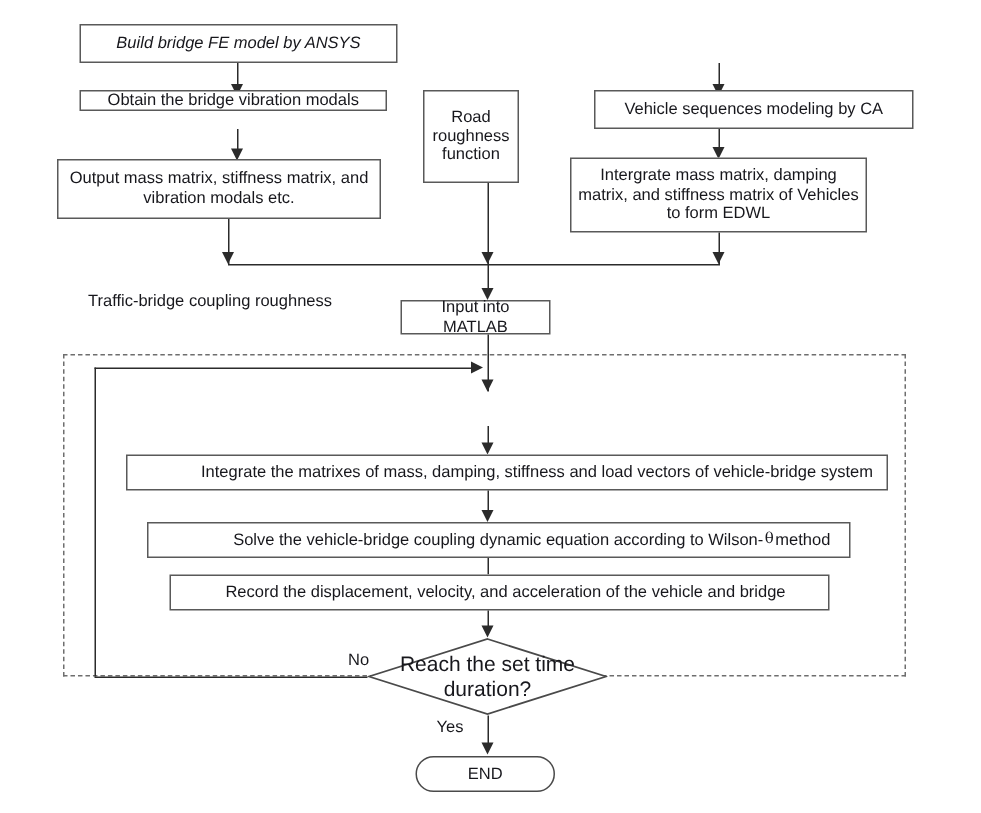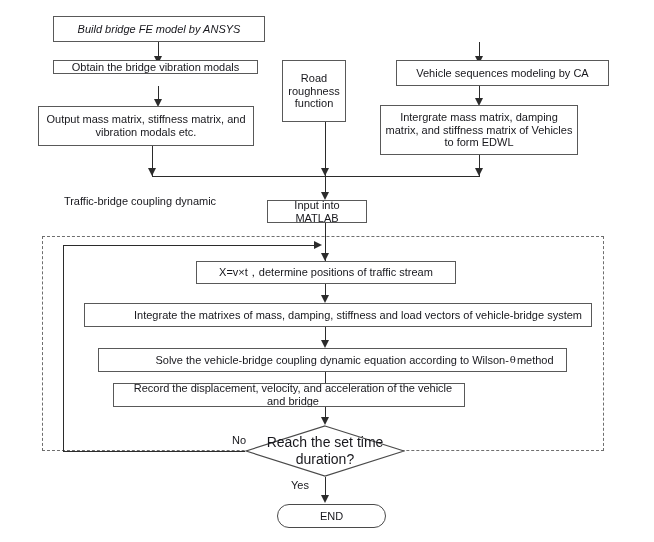--- a/index.html
+++ b/index.html
@@ -144,64 +144,63 @@
   <div class="vline" style="left:479px; top:155px; height:21px;"></div>
   <div class="arrowhead-down" style="left:475px; top:168px;"></div>
 
   <div class="hline" style="left:152px; top:176px; width:328px;"></div>
 
   <div class="vline" style="left:325px; top:176px; height:18px;"></div>
   <div class="arrowhead-down" style="left:321px; top:192px;"></div>
 
   <div class="node" style="left:267px; top:200px; width:100px; height:23px;">Input into MATLAB</div>
 
-  <div class="freetext" style="left:55px; top:195px; width:170px;">Traffic-bridge coupling dynamic</div>
+  <div class="freetext" style="left:55px; top:195px; width:170px;">Traffic-bridge coupling roughness</div>
 
   <div class="dashed-region" style="left:42px; top:236px; width:562px; height:215px;"></div>
 
   <div class="vline" style="left:325px; top:223px; height:38px;"></div>
   <div class="arrowhead-down" style="left:321px; top:253px;"></div>
 
   <div class="vline" style="left:63px; top:245px; height:206px;"></div>
   <div class="hline" style="left:63px; top:451px; width:182px;"></div>
   <div class="hline" style="left:63px; top:245px; width:255px;"></div>
   <div class="arrowhead-right" style="left:314px; top:241px;"></div>
 
-  <div class="node" style="left:196px; top:261px; width:260px; height:23px;">X=v×t，determine positions of traffic stream</div>
 
   <div class="vline" style="left:325px; top:284px; height:12px;"></div>
   <div class="arrowhead-down" style="left:321px; top:295px;"></div>
 
   <div class="node" style="left:84px; top:303px; width:508px; height:24px;padding-left:44px;">Integrate the matrixes of mass, damping, stiffness and load vectors of vehicle-bridge system</div>
 
   <div class="vline" style="left:325px; top:327px; height:13px;"></div>
   <div class="arrowhead-down" style="left:321px; top:340px;"></div>
 
   <div class="node" style="left:98px; top:348px; width:469px; height:24px;padding-left:48px;">
     <span>Solve the vehicle-bridge coupling dynamic equation according to Wilson-</span>
       <span class="theta">θ</span>
       <span>method</span>
   </div>
 
   <div class="vline" style="left:325px; top:372px; height:11px;"></div>
 
-  <div class="node" style="left:113px; top:383px; width:352px; height:24px;padding-left:12px;">Record the displacement, velocity, and acceleration of the vehicle and bridge</div>
+  <div class="node" style="left:113px; top:383px; width:440px; height:24px;padding-left:12px;">Record the displacement, velocity, and acceleration of the vehicle and bridge</div>
 
   <div class="vline" style="left:325px; top:407px; height:12px;"></div>
   <div class="arrowhead-down" style="left:321px; top:417px;"></div>
 
   <div class="diamond" style="left:245px; top:425px; width:160px; height:52px;">
     <svg width="160" height="52" viewBox="0 0 160 52">
       <polygon points="80,1 159,26 80,51 1,26" fill="#ffffff" stroke="#4a4a4a" stroke-width="1.2"></polygon>
     </svg>
   </div>
   <div class="diamond-label" style="left:255px; top:427px; width:140px; height:48px;">Reach the set time duration?</div>
 
   <div class="edge-label" style="left:232px; top:434px;">No</div>
 
   <div class="edge-label" style="left:291px; top:479px;">Yes</div>
 
   <div class="vline" style="left:325px; top:477px; height:20px;"></div>
   <div class="arrowhead-down" style="left:321px; top:495px;"></div>
 
-  <div class="node terminator" style="left:277px; top:504px; width:109px; height:24px;">END</div>
+  <div class="node terminator" style="left:277px; top:504px; width:93px; height:24px;">END</div>
 
 </div>
 
 </body></html>

